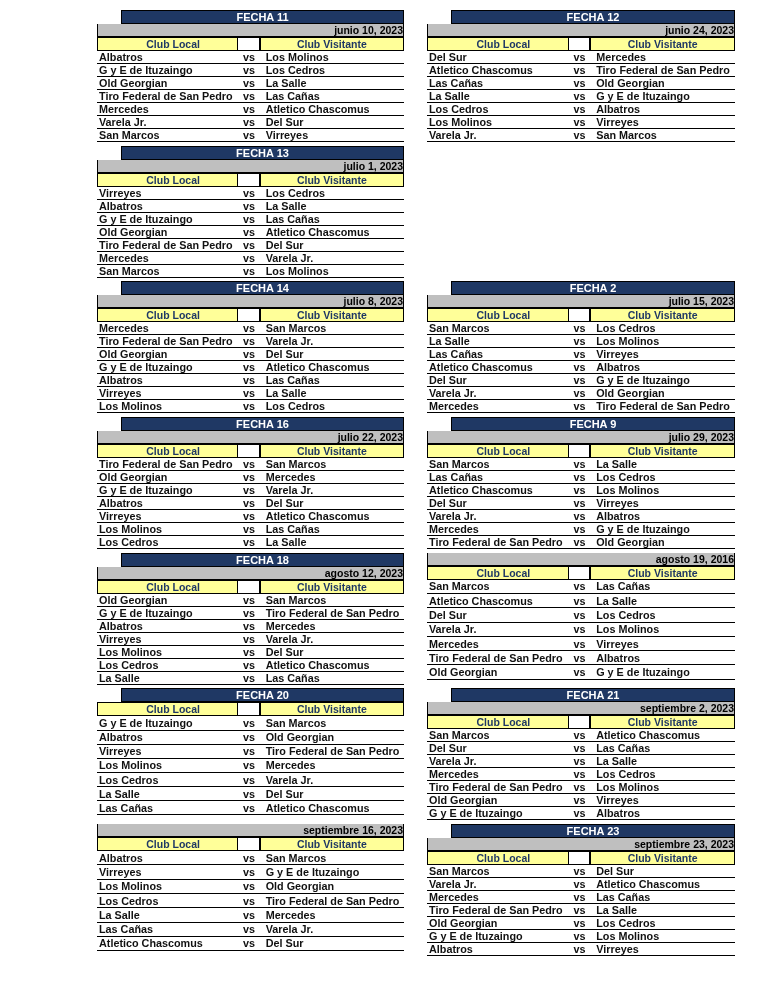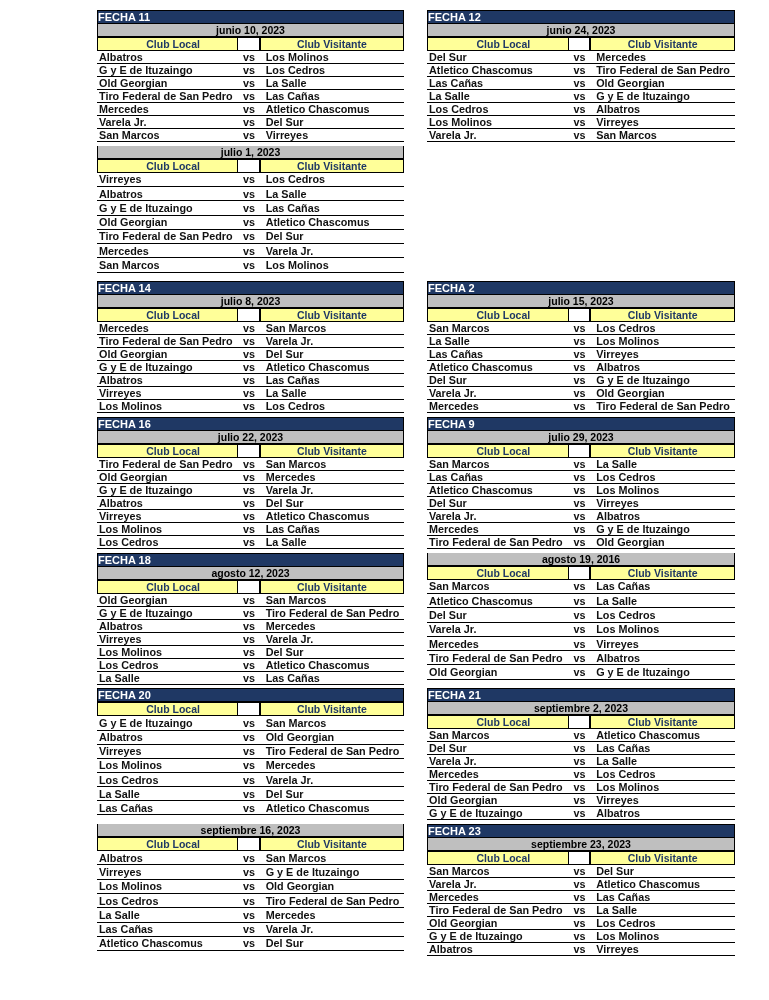--- a/index.html
+++ b/index.html
@@ -23,26 +23,27 @@
     position:absolute;left:97px;top:10px;
     display:grid;
     grid-template-columns:307px 308px;
     column-gap:23px;
     grid-auto-rows:127px;
     row-gap:8.7px;
   }
   .ftable{height:127px;display:flex;flex-direction:column;}
   .row-title{
     height:14px;flex:0 0 14px;background:var(--header-bg);color:var(--header-text);
-    font-size:11px;line-height:12px;
+    font-size:11px;line-height:12px;text-align:center;
     border:1px solid var(--line-color);
+    margin-left:24px;
   }
   .row-date{
     height:13px;flex:0 0 13px;background:var(--date-bg);color:var(--date-text);
-    font-size:10.5px;line-height:12px;text-align:center;
+    font-size:10.5px;line-height:12px;text-align:right;
     border-left:1px solid var(--line-color);
     border-right:1px solid var(--line-color);
     border-bottom:1px solid var(--line-color);
   }
   .row-sub{
     height:14px;flex:0 0 14px;display:grid;grid-template-columns:46% 7% 47%;
   }
   .row-sub .cell{
     border:1px solid var(--line-color);
     font-size:10.5px;line-height:12px;text-align:center;
@@ -151,20 +152,21 @@
     <div class="visit">Virreyes</div>
   </div>
         <div class="row-match">
     <div class="local">Varela Jr.</div>
     <div class="vs">vs</div>
     <div class="visit">San Marcos</div>
   </div>
       </div>
   </section>
     <section class="ftable" style="grid-area: 2 / 1;">
+    <div class="row-title">FECHA 13</div>
     <div class="row-date">julio 1, 2023</div>
     <div class="row-sub">
       <div class="cell cell-yellow cell-left">Club Local</div>
       <div class="cell cell-spacer"></div>
       <div class="cell cell-yellow">Club Visitante</div>
     </div>
     <div class="matches">
         <div class="row-match">
     <div class="local">Virreyes</div>
     <div class="vs">vs</div>

